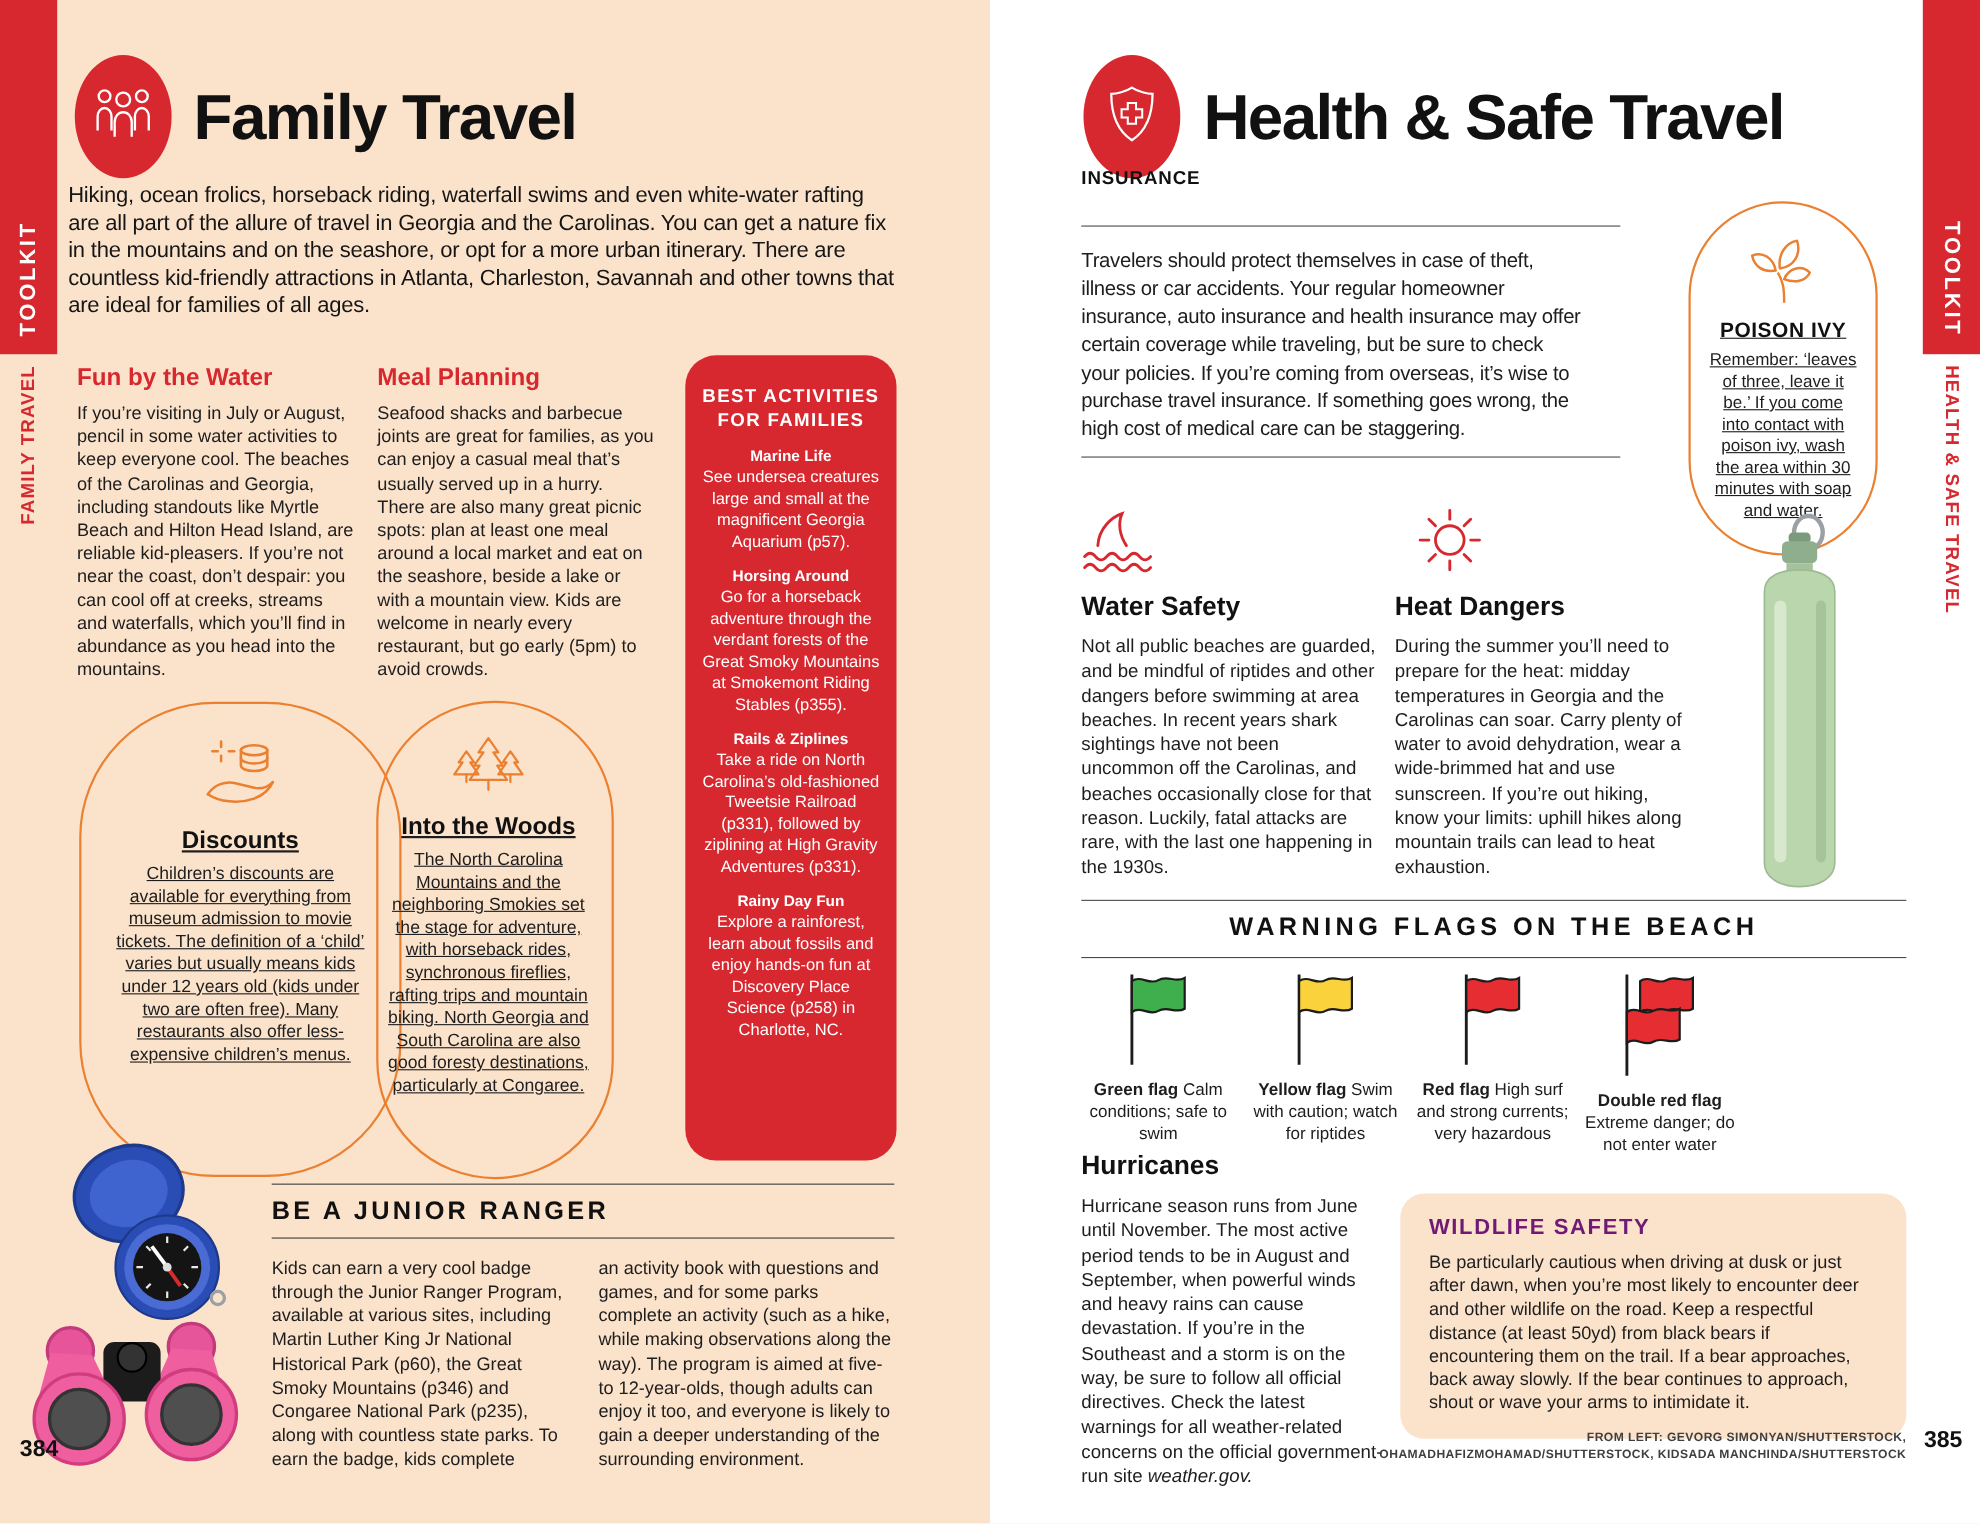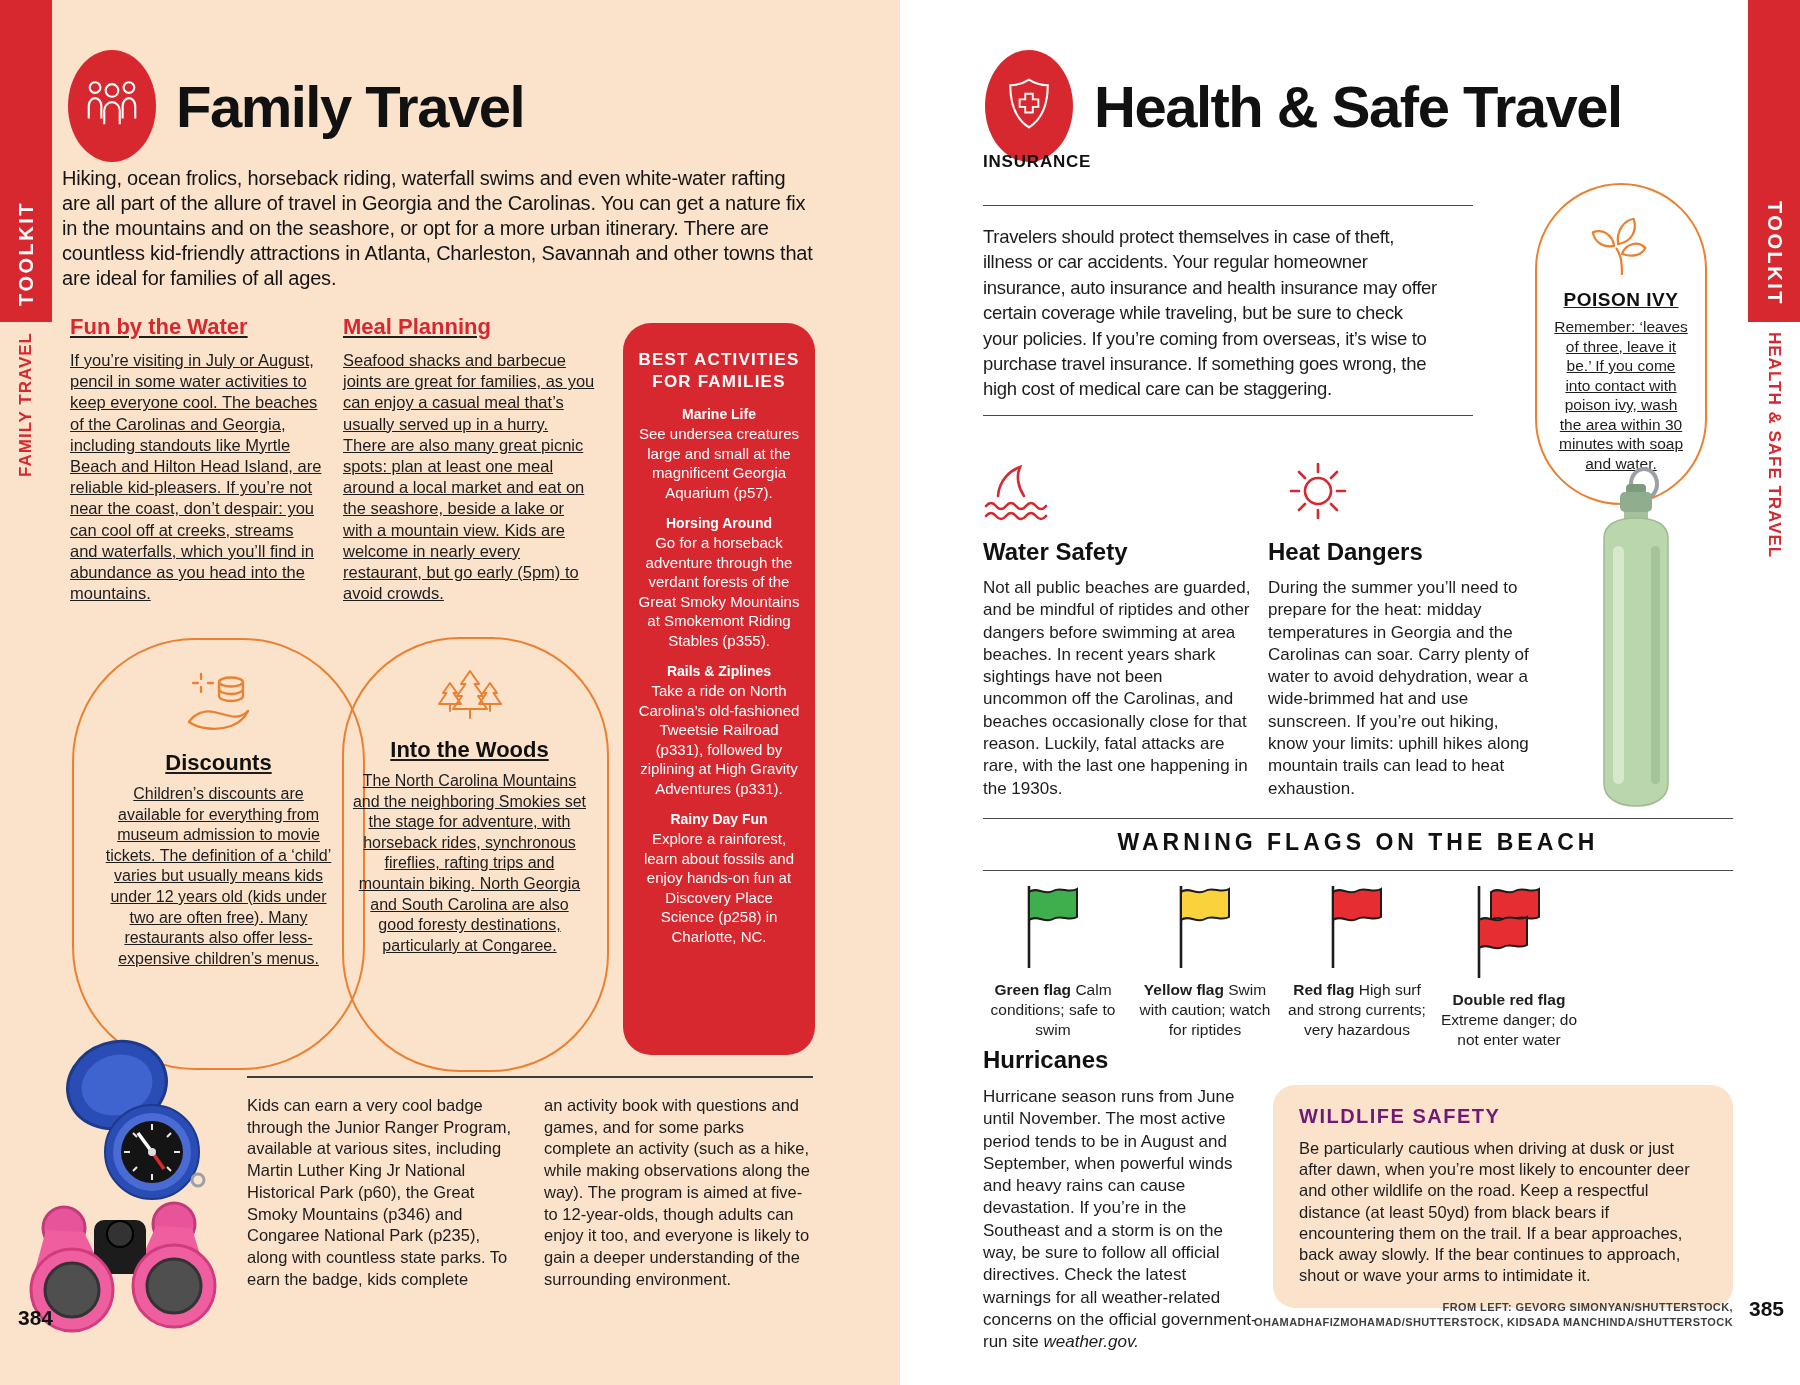--- a/index.html
+++ b/index.html
@@ -30,34 +30,34 @@
   
   .hdr-circle{position:absolute;border-radius:50%;background:var(--red);display:flex;align-items:center;justify-content:center;}
   .hdr-circle-left{left:68px;top:50px;width:88px;height:112px;}
   .hdr-circle-right{left:985px;top:50px;width:88px;height:112px;}
   .page-title{position:absolute;height:112px;display:flex;align-items:center;font-size:58px;font-weight:600;letter-spacing:-1.5px;color:#111;}
   .page-title-left{left:176px;top:50px;}
   .page-title-right{left:1094px;top:50px;}
 
   
   .intro{position:absolute;left:62px;top:166px;width:753px;font-size:20px;line-height:25px;letter-spacing:-0.2px;color:#151515;}
-  .col{position:absolute;top:314px;width:252px;text-decoration:underline;}
+  .col{position:absolute;top:330px;width:252px;}
   .col h2{color:var(--red);font-size:22px;font-weight:bold;margin-bottom:10px;}
   .col p{font-size:16.5px;line-height:21.2px;}
   .col-fun{left:70px;}
   .col-meal{left:343px;}
 
   .redbox{position:absolute;left:623px;top:323px;width:192px;height:732px;background:var(--red);border-radius:28px;color:#fff;text-align:center;padding:26px 14px 0 14px;}
   .redbox h3{font-size:17px;font-weight:bold;letter-spacing:1.2px;line-height:22px;margin-bottom:4px;}
   .redbox .it-title{font-size:14px;font-weight:bold;margin-top:13px;margin-bottom:2px;}
   .redbox .it-body{font-size:15px;line-height:19.5px;}
 
   .oval{position:absolute;border:2.5px solid var(--orange);text-align:center;background:transparent;text-decoration:underline;}
   .oval-discounts{left:72px;top:638px;width:293px;height:432px;border-radius:123px;padding:30px 26px 0 26px;}
-  .oval-woods{left:342px;top:637px;width:267px;height:435px;border-radius:118px;padding:28px 20px 0 8px;}
+  .oval-woods{left:342px;top:637px;width:216px;height:435px;border-radius:118px;padding:28px 20px 0 8px;}
   .oval h3{font-size:22px;font-weight:bold;color:#111;margin:8px 0 8px 0;}
   .oval p{font-size:16px;line-height:20.6px;}
 
   .junior{position:absolute;left:247px;top:1076px;width:566px;}
   .junior .rule{border-top:1.6px solid #3c3c3c;}
   .junior h2{font-size:23px;font-weight:bold;letter-spacing:3px;color:#111;padding:10px 0 11px 0;}
   .junior .cols{display:flex;gap:28px;padding-top:17px;}
   .junior .cols p{width:269px;font-size:16.5px;line-height:21.7px;}
 
   .photo-left{position:absolute;left:12px;top:1030px;}
@@ -180,20 +180,21 @@
         <path d="M40,4 L31,17 h4.5 L27,29 h5 L23,42 h34 L48,29 h5 L44.5,17 H49 Z"></path>
           <path d="M40,42 v9"></path>
       </svg>
     </span>
     <h3>Into the Woods</h3>
     <p>The North Carolina Mountains and the neighboring Smokies set the stage for adventure, with horseback rides, synchronous fireflies, rafting trips and mountain biking. North Georgia and South Carolina are also good foresty destinations, particularly at Congaree.</p>
   </div>
 
   <section class="junior">
     <div class="rule"></div>
+    <h2>BE A JUNIOR RANGER</h2>
     <div class="rule"></div>
     <div class="cols">
       <p>Kids can earn a very cool badge through the Junior Ranger Program, available at various sites, including Martin Luther King Jr National Historical Park (p60), the Great Smoky Mountains (p346) and Congaree National Park (p235), along with countless state parks. To earn the badge, kids complete</p>
       <p>an activity book with questions and games, and for some parks complete an activity (such as a hike, while making observations along the way). The program is aimed at five- to 12-year-olds, though adults can enjoy it too, and everyone is likely to gain a deeper understanding of the surrounding environment.</p>
     </div>
   </section>
 
   <div class="photo-left">
     <svg width="230" height="310" viewBox="0 0 230 310">
 

